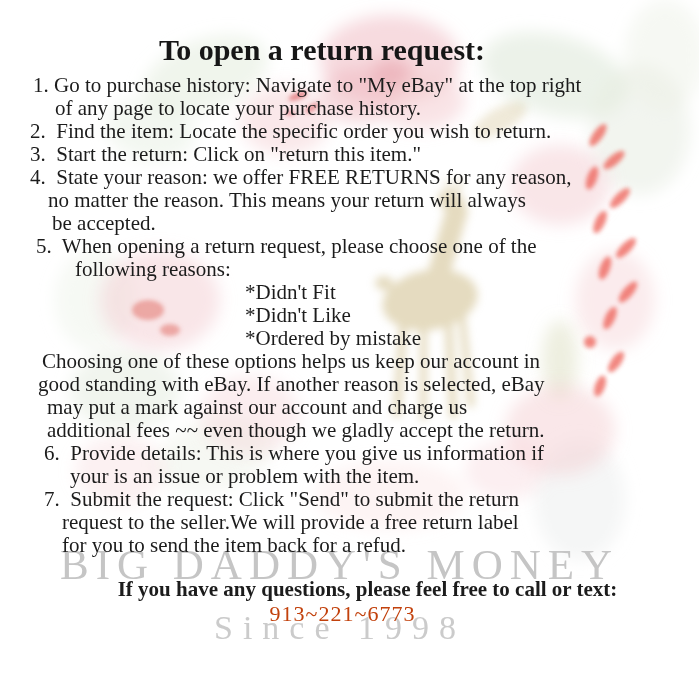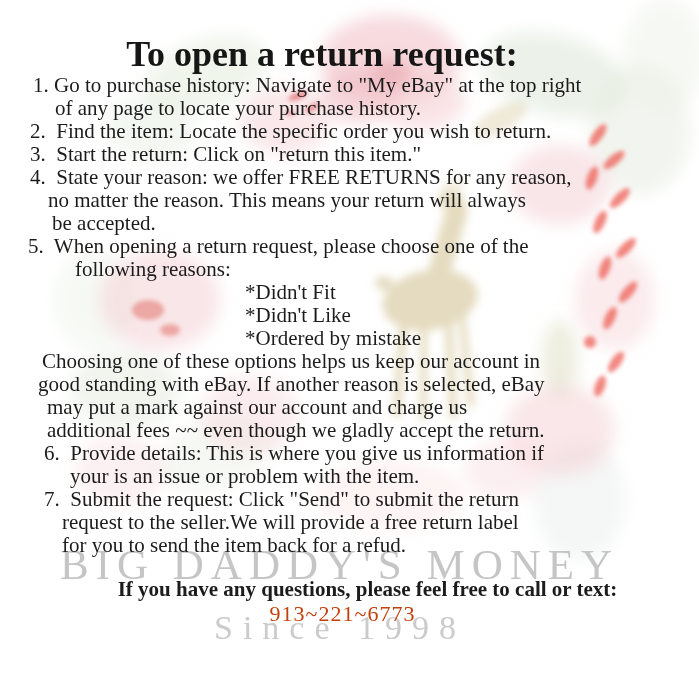--- a/index.html
+++ b/index.html
@@ -17,21 +17,21 @@
     color:#c5c5c5;white-space:nowrap;font-weight:400;
   }
   .watermark-since{
     position:absolute;left:0;top:611px;width:680px;
     text-align:center;font-size:34px;line-height:1;
     letter-spacing:10px;color:#cbcbcb;white-space:nowrap;
   }
   .title{
     position:absolute;left:0;top:33px;width:100%;
     padding-right:55px;box-sizing:border-box;
-    text-align:center;font-size:36px;font-weight:bold;
+    text-align:center;font-size:30px;font-weight:bold;
     color:#161616;
   }
   .body-text{
     position:absolute;left:0;top:74px;width:699px;
     font-size:21px;line-height:23px;color:#1c1c1c;
   }
   .line{white-space:pre;height:23px;}
   .contact-note{
     position:absolute;left:0;top:577px;width:100%;
     padding-left:36px;box-sizing:border-box;
@@ -134,21 +134,21 @@
   <div class="title">To open a return request:</div>
 
   <div class="body-text">
     <div class="line" style="margin-left:33px">1. Go to purchase history: Navigate to "My eBay" at the top right</div>
     <div class="line" style="margin-left:55px">of any page to locate your purchase history.</div>
     <div class="line" style="margin-left:30px">2.  Find the item: Locate the specific order you wish to return.</div>
     <div class="line" style="margin-left:30px">3.  Start the return: Click on "return this item."</div>
     <div class="line" style="margin-left:30px">4.  State your reason: we offer FREE RETURNS for any reason,</div>
     <div class="line" style="margin-left:48px">no matter the reason. This means your return will always</div>
     <div class="line" style="margin-left:52px">be accepted.</div>
-    <div class="line" style="margin-left:28px">5.  When opening a return request, please choose one of the</div>
+    <div class="line" style="margin-left:36px">5.  When opening a return request, please choose one of the</div>
     <div class="line" style="margin-left:75px">following reasons:</div>
     <div class="line" style="margin-left:245px">*Didn't Fit</div>
     <div class="line" style="margin-left:245px">*Didn't Like</div>
     <div class="line" style="margin-left:245px">*Ordered by mistake</div>
     <div class="line" style="margin-left:42px">Choosing one of these options helps us keep our account in</div>
     <div class="line" style="margin-left:38px">good standing with eBay. If another reason is selected, eBay</div>
     <div class="line" style="margin-left:47px">may put a mark against our account and charge us</div>
     <div class="line" style="margin-left:47px">additional fees ~~ even though we gladly accept the return.</div>
     <div class="line" style="margin-left:44px">6.  Provide details: This is where you give us information if</div>
     <div class="line" style="margin-left:70px">your is an issue or problem with the item.</div>

